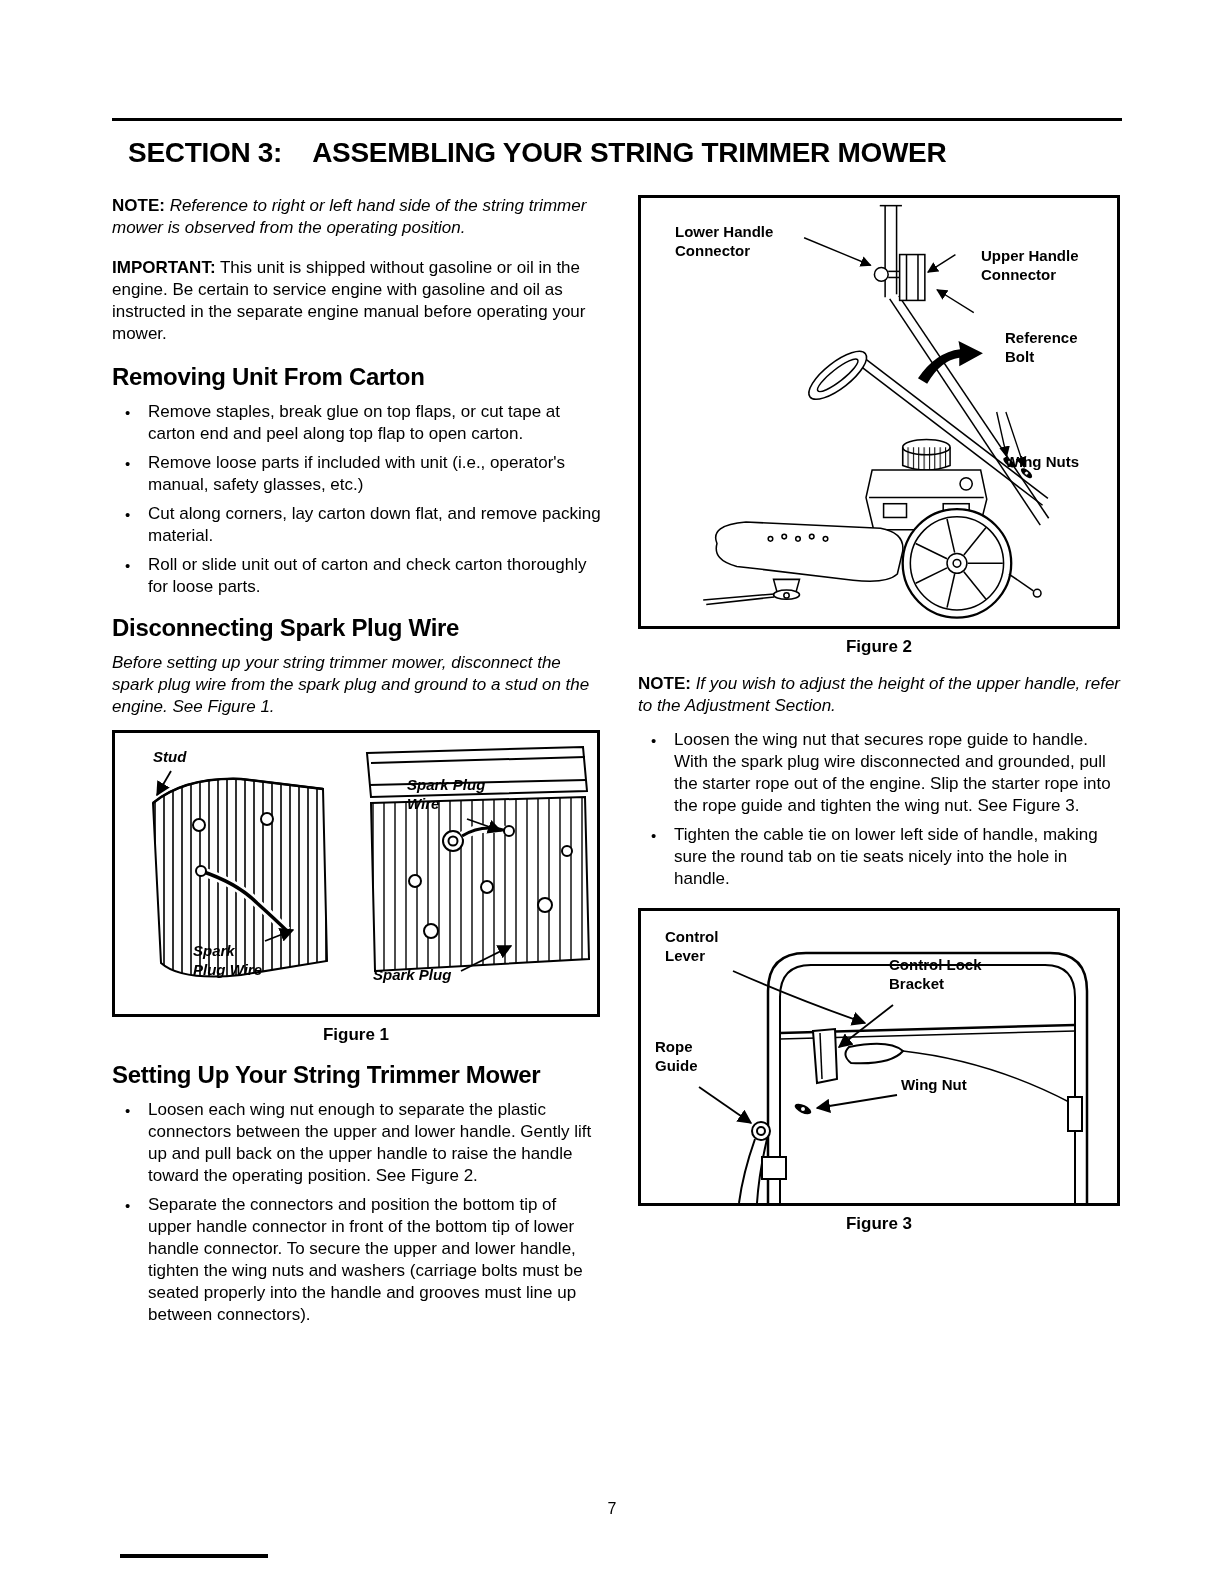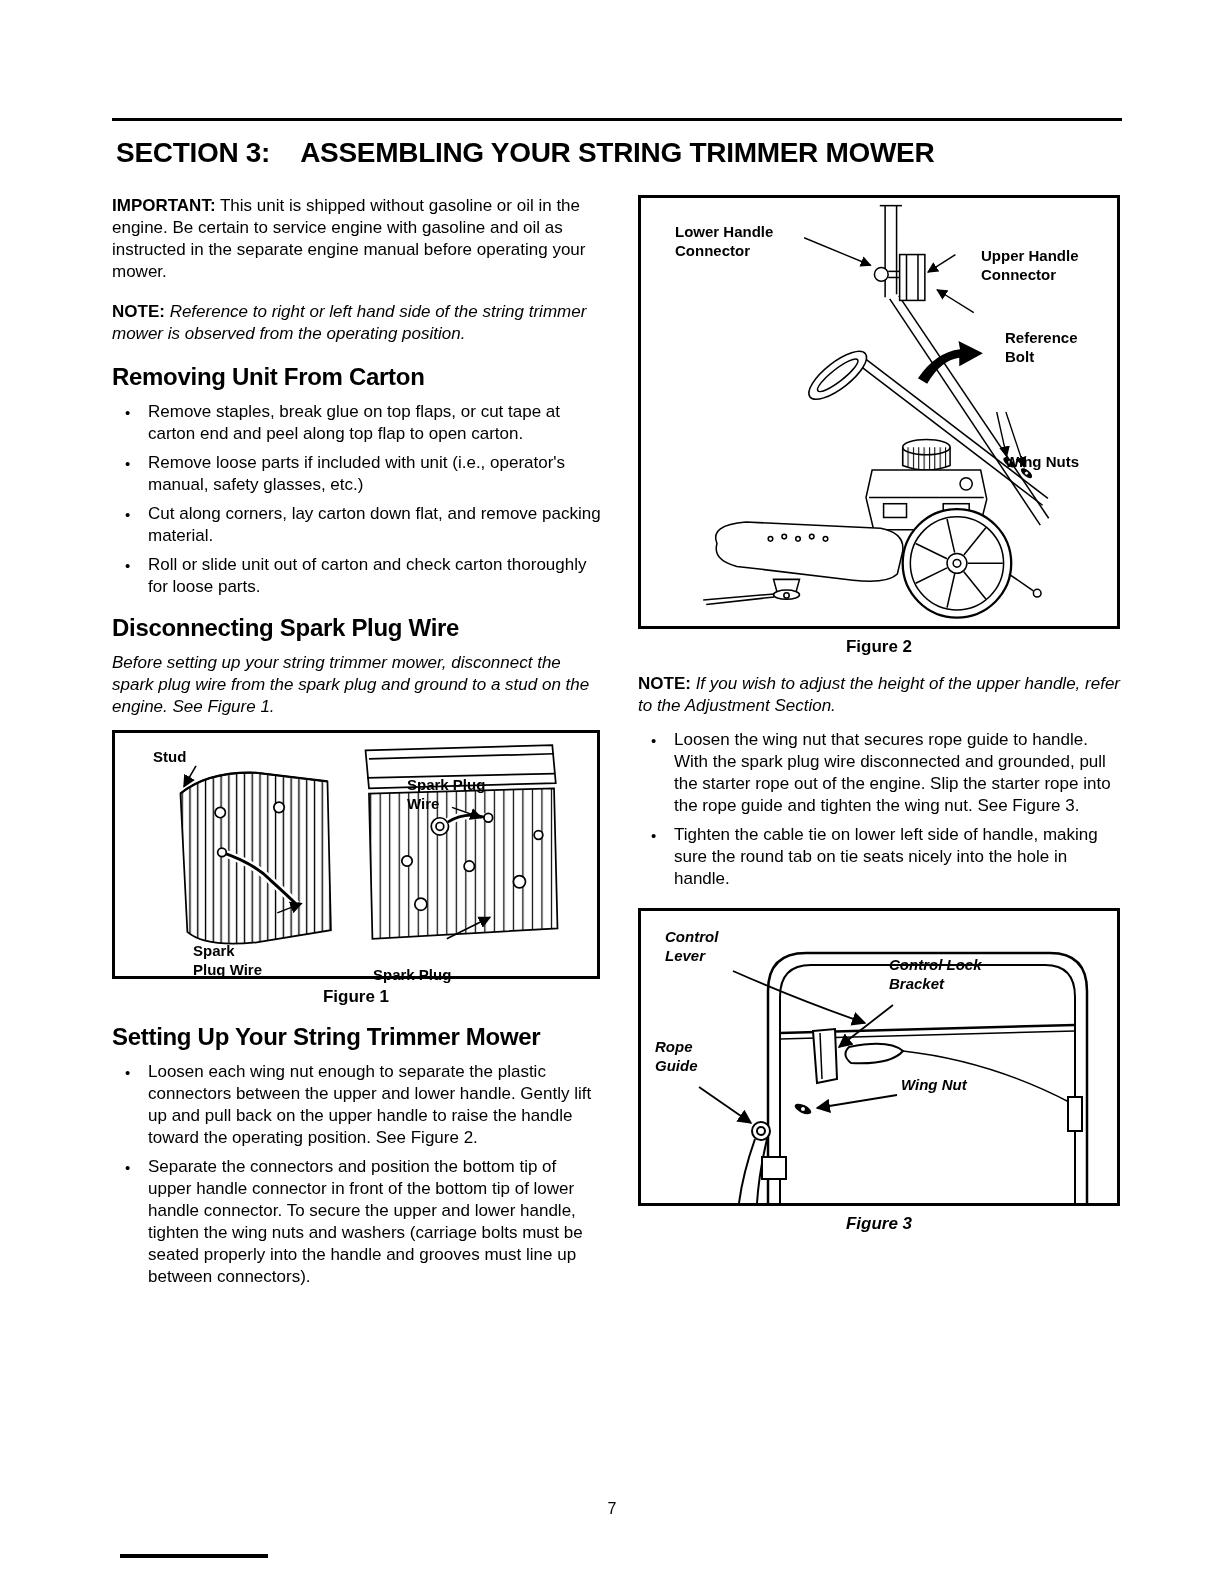--- a/index.html
+++ b/index.html
@@ -5,58 +5,58 @@
   * { margin:0; padding:0; box-sizing:border-box; }
   html,body { background:#fff; }
   body {
     width:1224px; height:1584px; position:relative;
     font-family:"Liberation Sans","DejaVu Sans",sans-serif;
     color:#000;
   }
   .page { position:absolute; inset:0; }
   .content { position:absolute; left:112px; top:118px; width:1010px; }
   .top-rule { border:none; border-top:3px solid #000; height:0; }
-  .title { font-size:28px; font-weight:bold; margin:16px 4px 26px; letter-spacing:-0.3px; white-space:nowrap; }
+  .title { font-size:28px; font-weight:bold; margin:16px 16px 26px; letter-spacing:-0.3px; white-space:nowrap; }
   .title .gap { display:inline-block; width:30px; }
   .cols { display:flex; gap:36px; align-items:flex-start; }
   .col-left { width:490px; }
   .col-right { width:482px; }
   p.body { font-size:17px; line-height:22px; margin:0 0 18px; }
   .b { font-weight:bold; }
   .i { font-style:italic; }
   .just { text-align:justify; }
   h2.sect { font-size:24px; font-weight:bold; letter-spacing:-0.3px; margin:16px 0 10px; }
   ul.bul { list-style:none; margin:0 0 8px; }
   ul.bul li { position:relative; padding-left:36px; font-size:17px; line-height:22px; margin-bottom:7px; }
   ul.bul li::before { content:"\2022"; position:absolute; left:13px; top:1px; font-size:15px; }
   .figwrap { margin:10px 0 6px; }
   .fig { border:3px solid #000; position:relative; background:#fff; width:100%; }
   .fig svg { display:block; width:100%; height:100%; }
-  .fig1 { height:249px; width:488px; }
+  .fig1 { height:287px; width:488px;font-style:italic; }
   .fig2 { height:434px; }
   .fig3 { height:298px; }
   .fig-label { position:absolute; font-size:15px; font-weight:bold; line-height:19px; }
   .fig-caption { text-align:center; font-size:17px; font-weight:bold; margin-top:8px; }
   .page-number { position:absolute; left:0; right:0; top:1500px; text-align:center; font-size:16px; }
   .bottom-mark { position:absolute; left:120px; top:1554px; width:148px; height:4px; background:#000; }
 </style>
 </head>
 <body>
 
 <div class="page">
   <div class="content">
     <hr class="top-rule">
     <h1 class="title"><span>SECTION 3:</span><span class="gap"></span><span>ASSEMBLING YOUR STRING TRIMMER MOWER</span></h1>
 
     <div class="cols">
 
       <div class="col-left">
+        <p class="body"><span class="b">NOTE:</span> <span class="i">Reference to right or left hand side of the string trimmer mower is observed from the operating position.</span></p>
+
         <p class="body"><span class="b">IMPORTANT:</span> <span>This unit is shipped without gasoline or oil in the engine. Be certain to service engine with gasoline and oil as instructed in the separate engine manual before operating your mower.</span></p>
-
-        <p class="body"><span class="b">NOTE:</span> <span class="i">Reference to right or left hand side of the string trimmer mower is observed from the operating position.</span></p>
 
         <h2 class="sect">Removing Unit From Carton</h2>
         <ul class="bul">
           <li>Remove staples, break glue on top flaps, or cut tape at carton end and peel along top flap to open carton.</li>
           <li>Remove loose parts if included with unit (i.e., operator's manual, safety glasses, etc.)</li>
           <li>Cut along corners, lay carton down flat, and remove packing material.</li>
           <li>Roll or slide unit out of carton and check carton thoroughly for loose parts.</li>
         </ul>
 
         <h2 class="sect">Disconnecting Spark Plug Wire</h2>
@@ -218,21 +218,21 @@
           <div class="fig-caption">Figure 2</div>
         </div>
 
         <p class="body just" style="margin:16px 0 12px;"><span class="b">NOTE:</span> <span class="i">If you wish to adjust the height of the upper handle, refer to the Adjustment Section.</span></p>
 
         <ul class="bul">
           <li>Loosen the wing nut that secures rope guide to handle. With the spark plug wire disconnected and grounded, pull the starter rope out of the engine. Slip the starter rope into the rope guide and tighten the wing nut. See Figure 3.</li>
           <li>Tighten the cable tie on lower left side of handle, making sure the round tab on tie seats nicely into the hole in handle.</li>
         </ul>
 
-        <div class="figwrap" style="margin-top:18px;font-style:italic;">
+        <div class="figwrap" style="margin-top:18px;">
           <div class="fig fig3">
             <svg viewBox="0 0 476 292" aria-hidden="true">
               <defs>
                 <marker id="arr3" viewBox="0 0 10 10" refX="9" refY="5" markerWidth="8" markerHeight="8" orient="auto">
                   <path d="M0,0 L10,5 L0,10 z" fill="#000"></path>
                 </marker>
               </defs>
               <g stroke="#000" fill="none" stroke-width="2.5">
 
                 <path d="M127,292 L127,80 Q127,42 165,42 L409,42 Q446,42 446,80 L446,292"></path>

